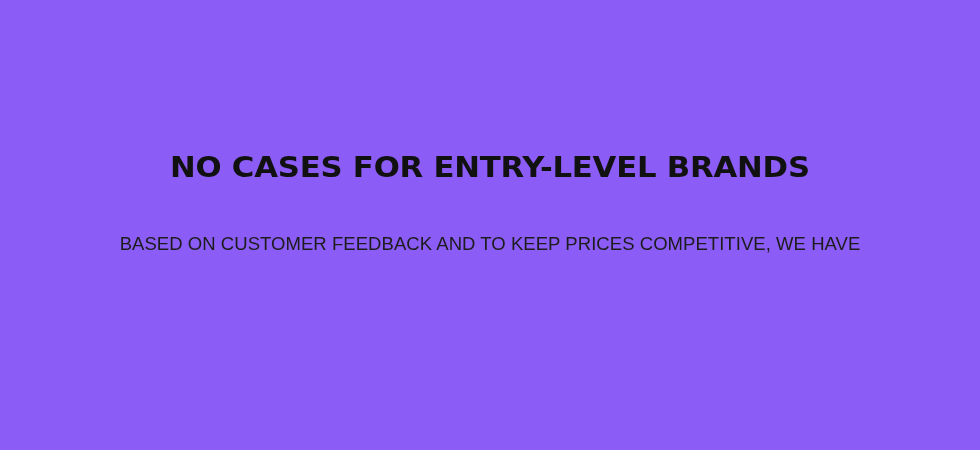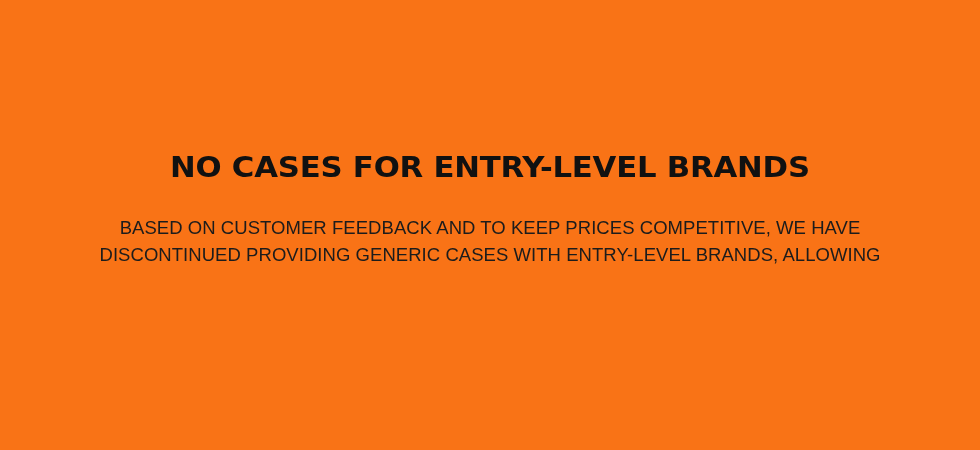--- a/index.html
+++ b/index.html
@@ -12,21 +12,21 @@
     background: #ffffff;
     font-family: "Liberation Sans", sans-serif;
     -webkit-font-smoothing: antialiased;
     overflow: hidden;
   }
 
   .promo-banner {
     width: 980px;
     height: 450px;
     box-sizing: border-box;
-    background: #f97316;
+    background: #8b5cf6;
     display: flex;
     flex-direction: column;
     align-items: center;
     justify-content: flex-start;
     padding-top: 150px;
   }
 
   .promo-heading {
     margin: 0;
     font-family: "DejaVu Sans", sans-serif;
@@ -36,21 +36,21 @@
     letter-spacing: -0.2px;
     color: #111111;
     text-align: center;
     text-transform: uppercase;
     white-space: nowrap;
     transform: scaleX(1.06);
     transform-origin: center top;
   }
 
   .promo-body {
-    margin: 0;
+    margin: 16px;
     padding-top: 30px;
     width: 800px;
     font-family: "Liberation Sans", sans-serif;
     font-size: 18.5px;
     font-weight: 400;
     line-height: 27px;
     letter-spacing: 0.05px;
     color: #1c1c1c;
     text-align: center;
     text-transform: uppercase;
@@ -62,16 +62,15 @@
 </style>
 </head>
 <body>
 
 <div class="promo-banner">
 
   <h1 class="promo-heading">NO CASES FOR ENTRY-LEVEL BRANDS</h1>
 
   <p class="promo-body">
     <span class="body-line">BASED ON CUSTOMER FEEDBACK AND TO KEEP PRICES COMPETITIVE, WE HAVE</span>
-    <span class="body-line">DISCONTINUED PROVIDING GENERIC CASES WITH ENTRY-LEVEL BRANDS, ALLOWING</span>
   </p>
 
 </div>
 
 </body></html>

